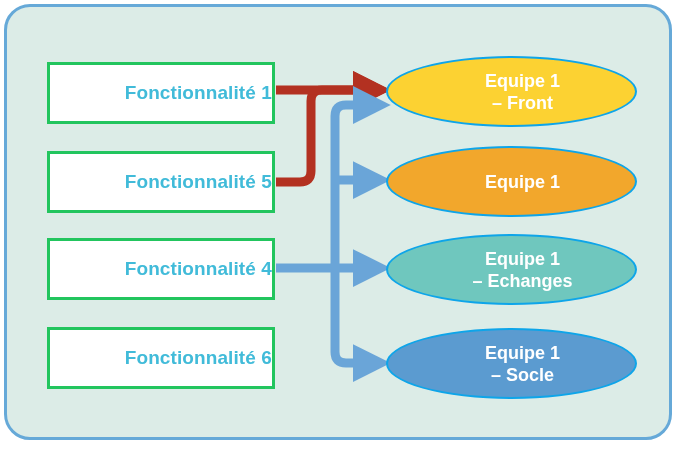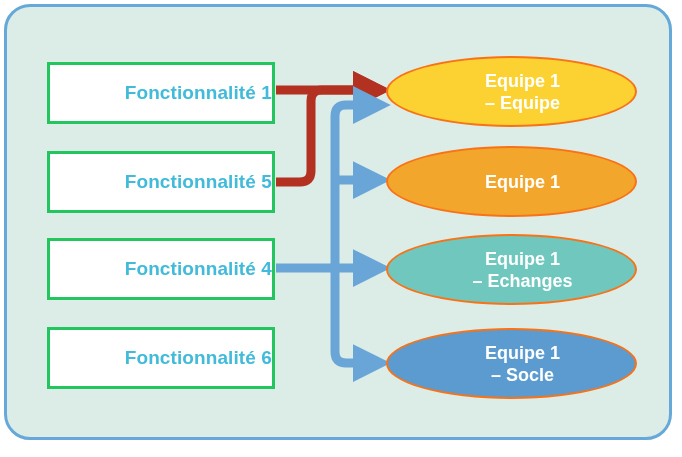--- a/index.html
+++ b/index.html
@@ -49,21 +49,21 @@
     letter-spacing: 0.1px;
     white-space: nowrap;
   }
   
   .tnode {
     position: absolute;
     box-sizing: border-box;
     width: 251px;
     height: 71px;
     border-radius: 50%;
-    border: 2px solid #f97316;
+    border: 2px solid #0ea5e9;
     display: flex;
     flex-direction: column;
     align-items: center;
     justify-content: center;
   }
   .tnode-line {
     color: #ffffff;
     font-size: 18px;
     font-weight: bold;
     line-height: 22px;
@@ -125,21 +125,21 @@
   </div>
   <div class="fbox" style="left:47px; top:238px;padding-left:24px;">
     <span class="fbox-label">Fonctionnalité 4</span>
   </div>
   <div class="fbox" style="left:47px; top:327px;">
     <span class="fbox-label">Fonctionnalité 6</span>
   </div>
 
   <div class="tnode c-yellow" style="left:386px; top:56px;">
     <span class="tnode-line">Equipe 1</span>
-    <span class="tnode-line">– Equipe</span>
+    <span class="tnode-line">– Front</span>
   </div>
   <div class="tnode c-orange" style="left:386px; top:146px;">
     <span class="tnode-line">Equipe 1</span>
   </div>
   <div class="tnode c-teal" style="left:386px; top:234px;">
     <span class="tnode-line">Equipe 1</span>
     <span class="tnode-line">– Echanges</span>
   </div>
   <div class="tnode c-blue" style="left:386px; top:328px;">
     <span class="tnode-line">Equipe 1</span>

